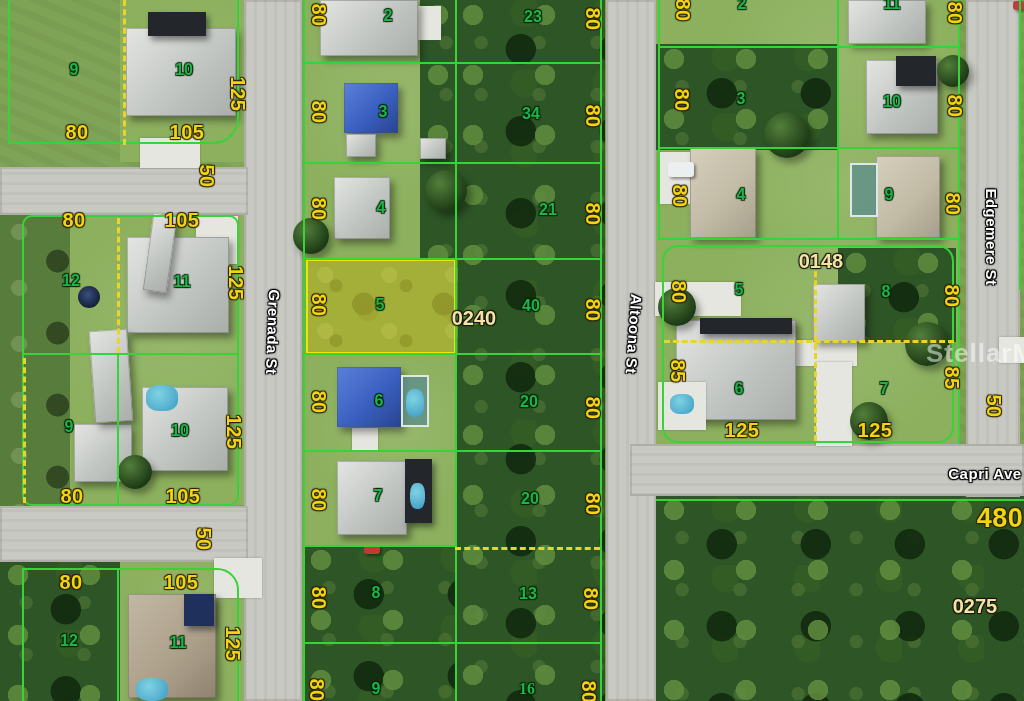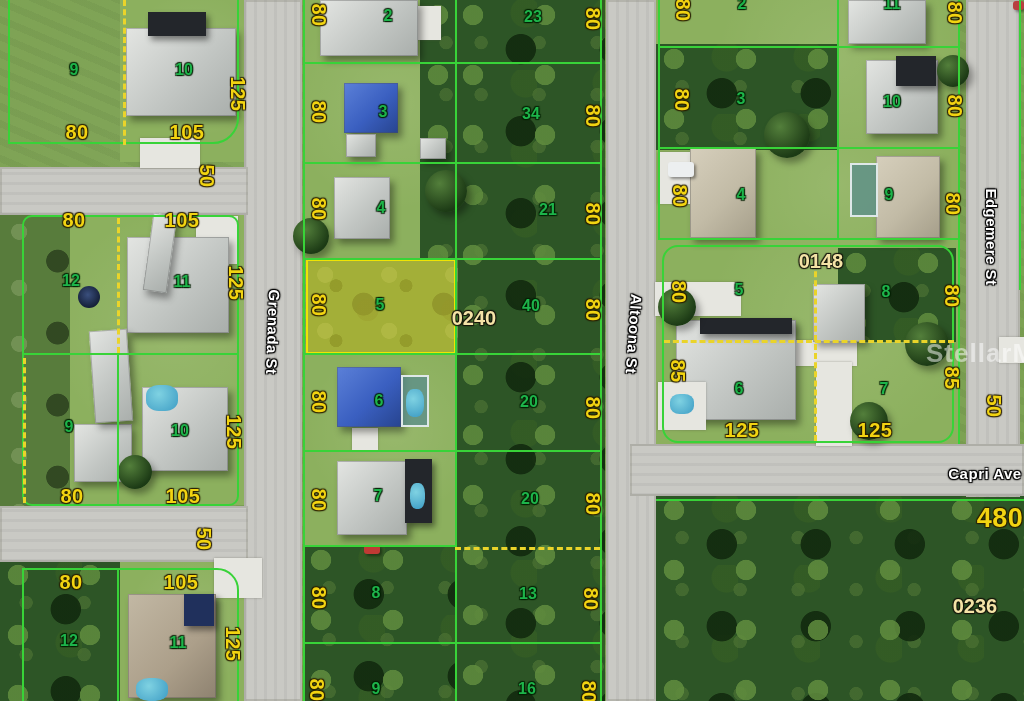--- a/index.html
+++ b/index.html
@@ -200,21 +200,21 @@
       <span class="lotnum" style="left: 548px; top: 210px;">21</span>
       <span class="lotnum" style="left: 380px; top: 305px;">5</span>
       <span class="lotnum" style="left: 531px; top: 306px;">40</span>
       <span class="lotnum" style="left: 379px; top: 401px;">6</span>
       <span class="lotnum" style="left: 529px; top: 402px;">20</span>
       <span class="lotnum" style="left: 378px; top: 496px;">7</span>
       <span class="lotnum" style="left: 530px; top: 499px;">20</span>
       <span class="lotnum" style="left: 376px; top: 593px;">8</span>
       <span class="lotnum" style="left: 528px; top: 594px;">13</span>
       <span class="lotnum" style="left: 376px; top: 689px;">9</span>
-      <span class="lotnum" style="left: 527px; top: 689px;">16</span>
+      <span class="lotnum" style="left: 527px; top: 689px; font-family: Liberation Serif, serif;">16</span>
       <span class="lotnum" style="left: 74px; top: 70px;">9</span>
       <span class="lotnum" style="left: 184px; top: 70px;">10</span>
       <span class="lotnum" style="left: 71px; top: 281px;">12</span>
       <span class="lotnum" style="left: 182px; top: 282px;">11</span>
       <span class="lotnum" style="left: 69px; top: 427px;">9</span>
       <span class="lotnum" style="left: 180px; top: 431px;">10</span>
       <span class="lotnum" style="left: 69px; top: 641px;">12</span>
       <span class="lotnum" style="left: 178px; top: 643px;">11</span>
       <span class="lotnum" style="left: 742px; top: 4px;">2</span>
       <span class="lotnum" style="left: 892px; top: 4px;">11</span>
@@ -269,21 +269,21 @@
       <span class="dim rot" style="left: 677px; top: 371px;">85</span>
       <span class="dim rot" style="left: 951px; top: 378px;">85</span>
       <span class="dim" style="left: 742px; top: 430px;">125</span>
       <span class="dim" style="left: 875px; top: 430px;">125</span>
       <span class="dim rot" style="left: 993px; top: 406px;">50</span>
       <span class="dim big" style="left: 1000px; top: 518px;">480</span>
     </div>
   <div id="parcel-id-layer" style="left:0;top:0;width:100%;height:100%">
       <span class="pid" style="left: 474px; top: 318px;">0240</span>
       <span class="pid" style="left: 821px; top: 261px;">0148</span>
-      <span class="pid" style="left: 975px; top: 606px;">0236</span>
+      <span class="pid" style="left: 975px; top: 606px;">0275</span>
     </div>
 
   <span id="street-grenada" class="street">Grenada St</span>
   <span id="street-altoona" class="street">Altoona St</span>
   <span id="street-edgemere" class="street">Edgemere St</span>
   <span id="street-capri" class="street">Capri Ave</span>
 
   <span id="watermark">StellarMLS</span>
 </div>
 

